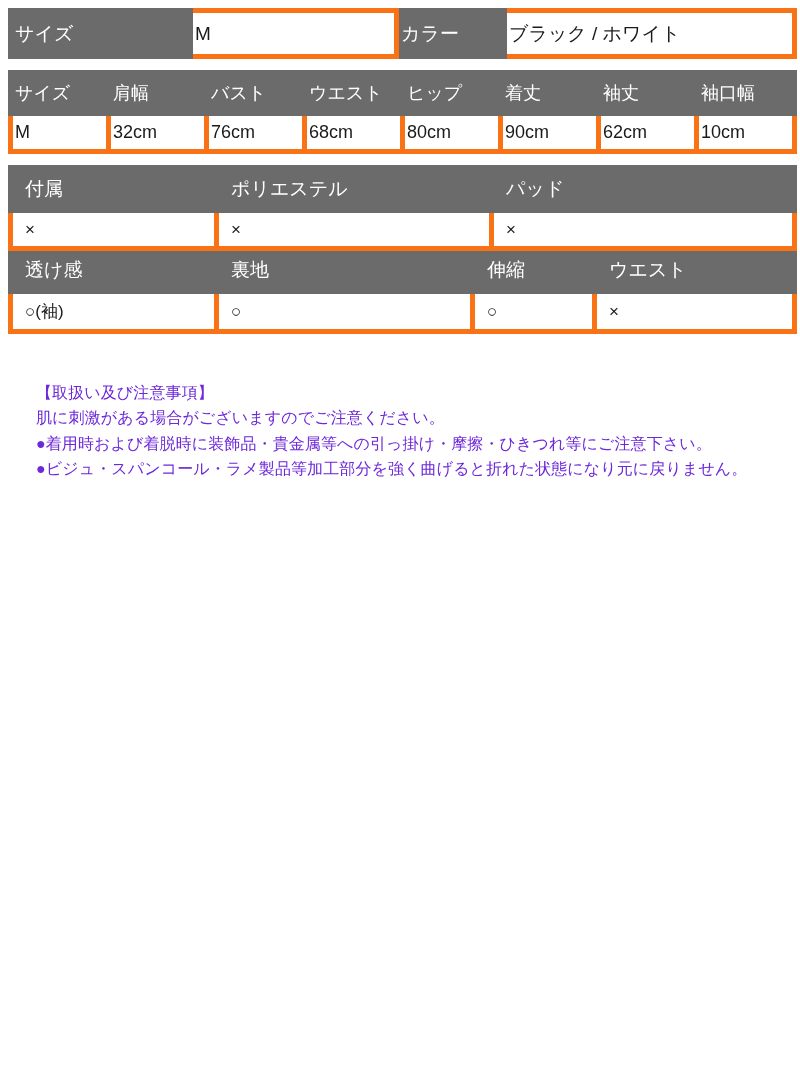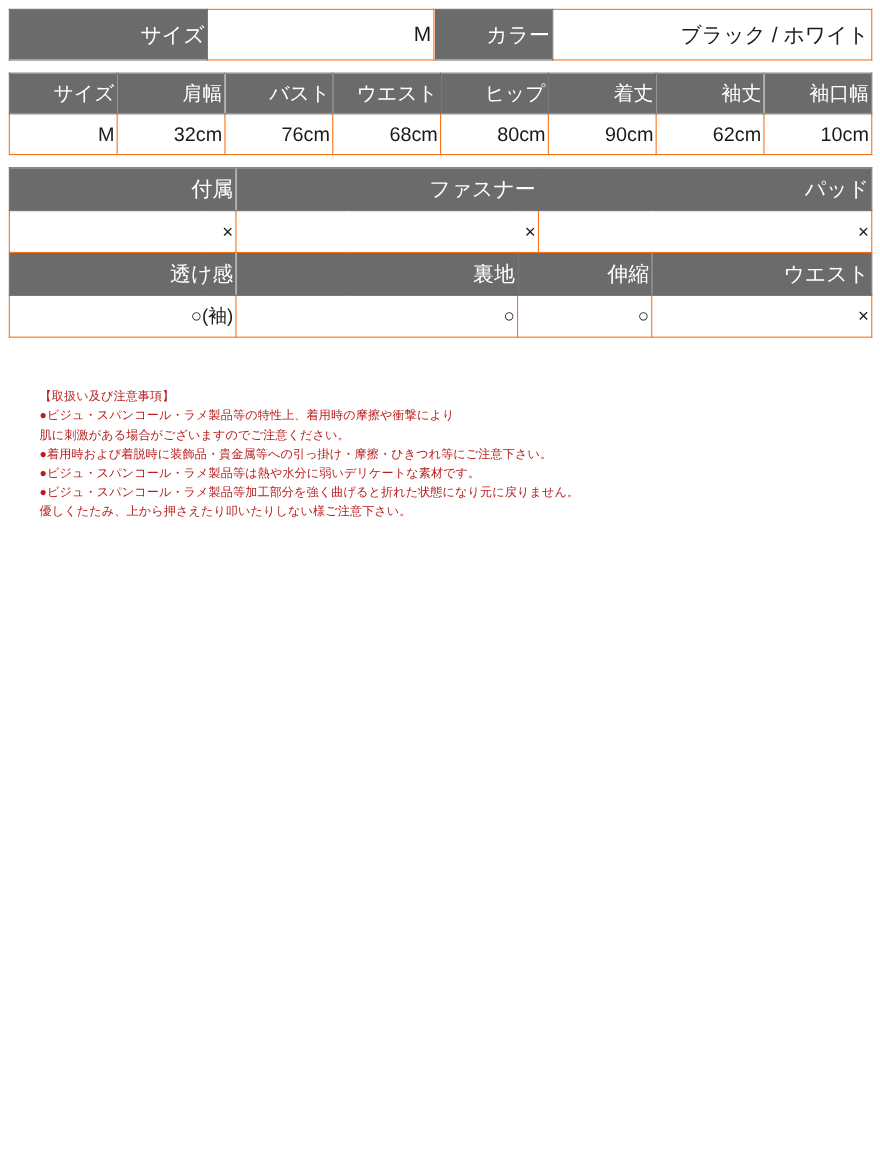--- a/index.html
+++ b/index.html
@@ -18,22 +18,22 @@
   .page {
     width: 800px;
     padding: 8px 8px 0 8px;
   }
   table {
     border-collapse: collapse;
     width: 784px;
     table-layout: fixed;
   }
   td {
-    border: 1px solid #f97316;
-    text-align: right;
+    border: 5px solid #f97316;
+    text-align: left;
     vertical-align: middle;
     font-size: 19px;
     background: #ffffff;
     padding: 6px 2px;
     white-space: nowrap;
     overflow: hidden;
   }
   td.hd {
     background: #6b6b6b;
     color: #ffffff;
@@ -46,23 +46,23 @@
   .t-meas { margin-top: 11px; }
   .t-meas td { height: 37px; font-size: 18px; }
   .t-meas td.hd { font-size: 18px; }
   
   .t-feat { margin-top: 11px; }
   .t-feat td { height: 38px; font-size: 19px; padding-left: 12px; }
   .t-feat td.mark { font-size: 17px; }
   
   .notes {
     margin: 46px 0 0 28px;
-    font-size: 11px;
+    font-size: 16px;
     line-height: 1.58;
-    color: #b91c1c;
+    color: #6d28d9;
     letter-spacing: 0.1px;
   }
   .notes div { white-space: nowrap; }
 </style>
 </head>
 <body>
 
 <div class="page">
 
   <table class="t-spec">
@@ -123,21 +123,21 @@
         <col style="width:26px">
         <col style="width:102px">
         <col style="width:154px">
       <col style="width:19px">
         <col style="width:103px">
         <col style="width:200px">
     </colgroup>
     <tbody>
       <tr>
         <td class="hd" colspan="2">付属</td>
-        <td class="hd" colspan="3">ファスナー</td>
+        <td class="hd" colspan="3">ポリエステル</td>
         <td class="hd" colspan="2">パッド</td>
       </tr>
       <tr>
         <td class="mark" colspan="2">×</td>
         <td class="mark" colspan="3">×</td>
         <td class="mark" colspan="2">×</td>
       </tr>
       <tr>
         <td class="hd" colspan="2">透け感</td>
         <td class="hd" colspan="2">裏地</td>
@@ -148,21 +148,18 @@
         <td class="mark" colspan="2">○(袖)</td>
         <td class="mark" colspan="2">○</td>
         <td class="mark" colspan="2">○</td>
         <td class="mark">×</td>
       </tr>
     </tbody>
   </table>
 
   <div class="notes">
     <div>【取扱い及び注意事項】</div>
-    <div>●ビジュ・スパンコール・ラメ製品等の特性上、着用時の摩擦や衝撃により</div>
     <div>肌に刺激がある場合がございますのでご注意ください。</div>
     <div>●着用時および着脱時に装飾品・貴金属等への引っ掛け・摩擦・ひきつれ等にご注意下さい。</div>
-    <div>●ビジュ・スパンコール・ラメ製品等は熱や水分に弱いデリケートな素材です。</div>
     <div>●ビジュ・スパンコール・ラメ製品等加工部分を強く曲げると折れた状態になり元に戻りません。</div>
-    <div>優しくたたみ、上から押さえたり叩いたりしない様ご注意下さい。</div>
   </div>
 
 </div>
 
 </body></html>

